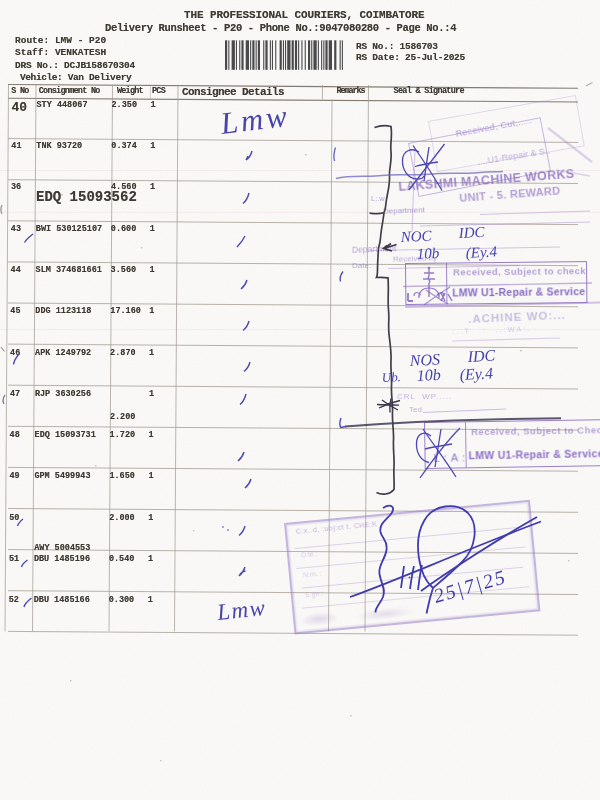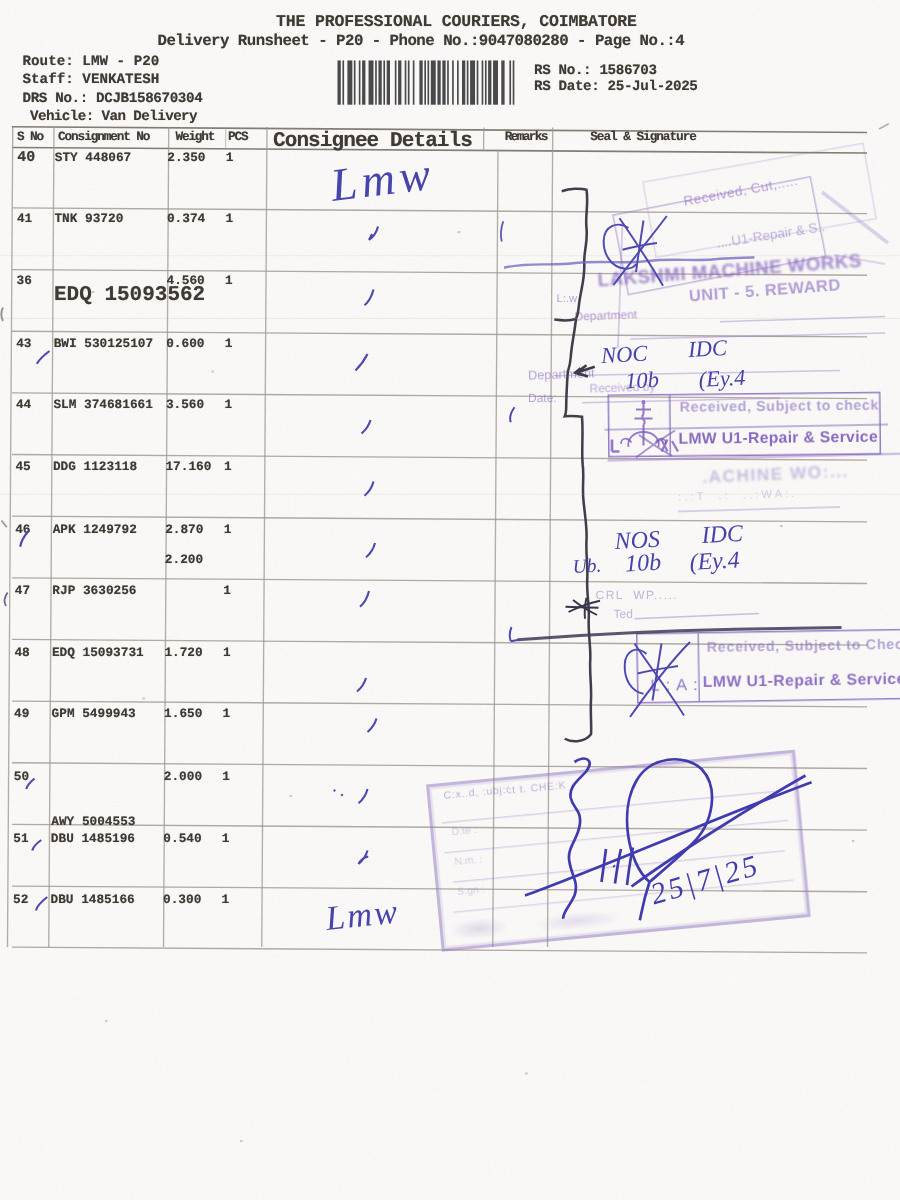--- a/index.html
+++ b/index.html
@@ -97,25 +97,25 @@
 <div class="t" style="left:20px;top:73px;font-size:9.5px;letter-spacing:-0.4px">Vehicle: Van Delivery</div>
 
 <div class="t" style="left:356px;top:41.5px;font-size:9.5px;letter-spacing:-0.25px">RS No.: 1586703</div>
 
 <div class="t" style="left:356px;top:53px;font-size:9.5px;letter-spacing:-0.25px">RS Date: 25-Jul-2025</div>
 
 <div class="t" style="left:11.3px;top:86.8px;font-size:8.5px;letter-spacing:-0.75px">S No</div>
 <div class="t" style="left:38.7px;top:86.8px;font-size:8.5px;letter-spacing:-0.75px">Consignment No</div>
 <div class="t" style="left:117px;top:86.8px;font-size:8.5px;letter-spacing:-0.8px">Weight</div>
 <div class="t" style="left:152px;top:86.8px;font-size:8.5px;letter-spacing:-0.75px">PCS</div>
-<div class="t" style="left:182px;top:86.8px;font-size:14px;letter-spacing:-0.6px">Consignee Details</div>
+<div class="t" style="left:182px;top:86.8px;font-size:11px;letter-spacing:-0.6px">Consignee Details</div>
 <div class="t" style="left:336.5px;top:86.8px;font-size:8.5px;letter-spacing:-1.1px">Remarks</div>
 <div class="t" style="left:393.5px;top:86.8px;font-size:8.5px;letter-spacing:-0.7px">Seal &amp; Signature</div>
 
-<div class="t" style="left:11.5px;top:100.8px;font-size:10px">40</div>
+<div class="t" style="left:11.5px;top:100.8px;font-size:13px">40</div>
 <div class="t" style="left:36.5px;top:100.8px;font-size:8.5px">STY 448067</div>
 <div class="t" style="left:111.5px;top:100.8px;font-size:8.5px">2.350</div>
 <div class="t" style="left:150.5px;top:100.8px;font-size:8.5px">1</div>
 <div class="t" style="left:11.3px;top:142.1px;font-size:8.5px">41</div>
 <div class="t" style="left:36.3px;top:142.1px;font-size:8.5px">TNK 93720</div>
 <div class="t" style="left:111.3px;top:142.1px;font-size:8.5px">0.374</div>
 <div class="t" style="left:150.3px;top:142.1px;font-size:8.5px">1</div>
 <div class="t" style="left:11.0px;top:183.4px;font-size:8.5px">36</div>
 <div class="t" style="left:36.0px;top:190px;font-size:14px">EDQ 15093562</div>
 <div class="t" style="left:111.0px;top:183.4px;font-size:8.5px">4.560</div>
@@ -131,21 +131,21 @@
 <div class="t" style="left:10.3px;top:307.2px;font-size:8.5px">45</div>
 <div class="t" style="left:35.3px;top:307.2px;font-size:8.5px">DDG 1123118</div>
 <div class="t" style="left:110.3px;top:307.2px;font-size:8.5px">17.160</div>
 <div class="t" style="left:149.3px;top:307.2px;font-size:8.5px">1</div>
 <div class="t" style="left:10.1px;top:348.5px;font-size:8.5px">46</div>
 <div class="t" style="left:35.1px;top:348.5px;font-size:8.5px">APK 1249792</div>
 <div class="t" style="left:110.1px;top:348.5px;font-size:8.5px">2.870</div>
 <div class="t" style="left:149.1px;top:348.5px;font-size:8.5px">1</div>
 <div class="t" style="left:9.9px;top:389.8px;font-size:8.5px">47</div>
 <div class="t" style="left:34.9px;top:389.8px;font-size:8.5px">RJP 3630256</div>
-<div class="t" style="left:109.9px;top:369px;font-size:8.5px">2.200</div>
+<div class="t" style="left:109.9px;top:413px;font-size:8.5px">2.200</div>
 <div class="t" style="left:148.9px;top:389.8px;font-size:8.5px">1</div>
 <div class="t" style="left:9.6px;top:431.0px;font-size:8.5px">48</div>
 <div class="t" style="left:34.6px;top:431.0px;font-size:8.5px">EDQ 15093731</div>
 <div class="t" style="left:109.6px;top:431.0px;font-size:8.5px">1.720</div>
 <div class="t" style="left:148.6px;top:431.0px;font-size:8.5px">1</div>
 <div class="t" style="left:9.4px;top:472.3px;font-size:8.5px">49</div>
 <div class="t" style="left:34.4px;top:472.3px;font-size:8.5px">GPM 5499943</div>
 <div class="t" style="left:109.4px;top:472.3px;font-size:8.5px">1.650</div>
 <div class="t" style="left:148.4px;top:472.3px;font-size:8.5px">1</div>
 <div class="t" style="left:9.2px;top:513.6px;font-size:8.5px">50</div>

